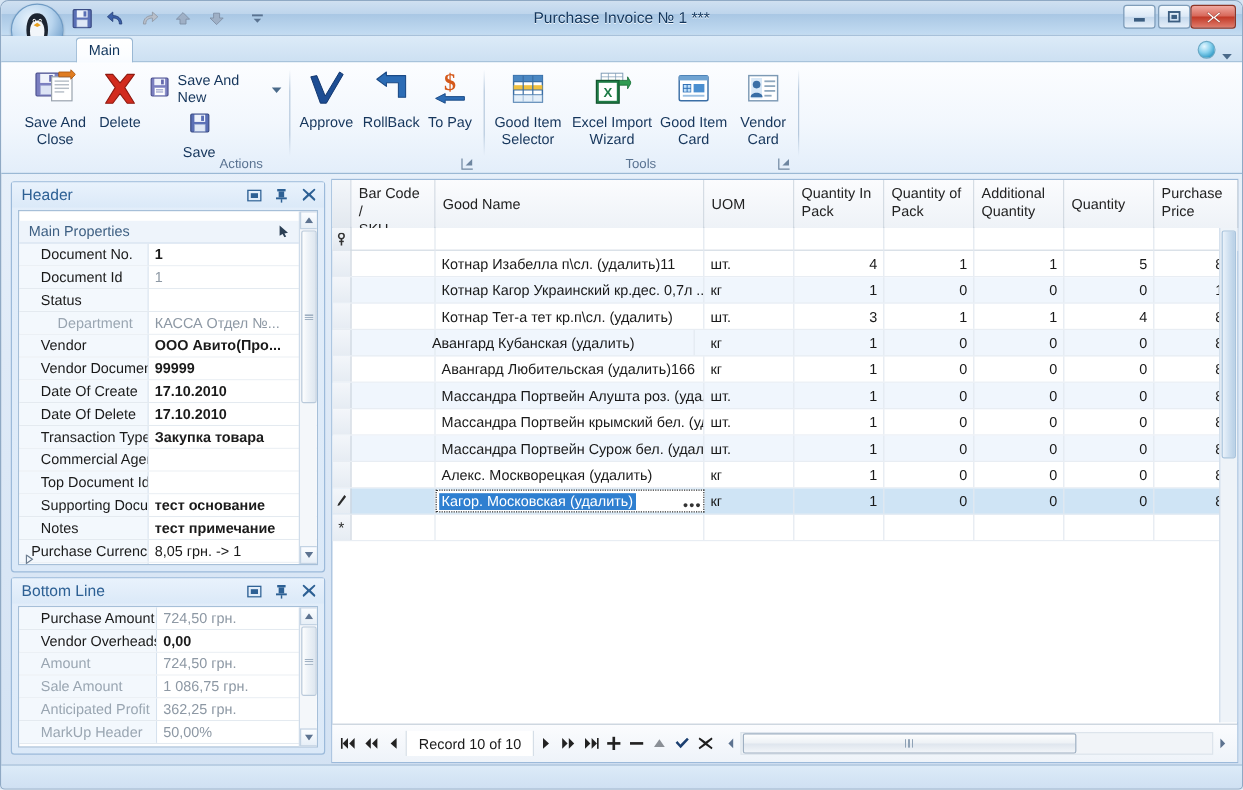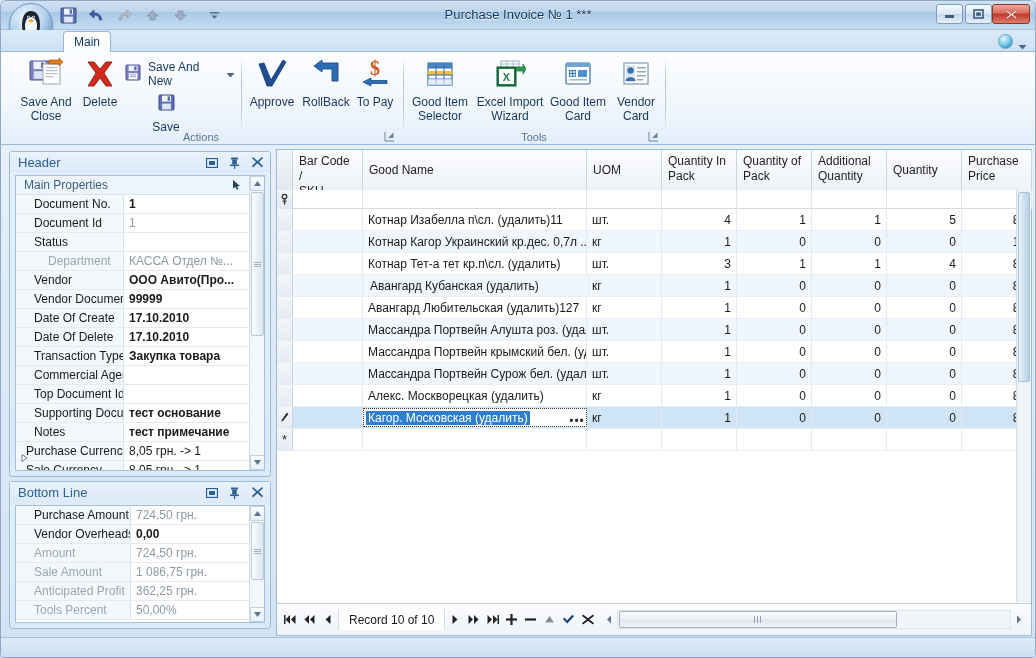--- a/index.html
+++ b/index.html
@@ -582,21 +582,21 @@
           </svg>
         </span>
         <span class="pbtn">
           <svg width="11" height="11" viewBox="0 0 11 11">
             <path d="M1 0 L5.5 4 L10 0 L11 1.2 L7 5 L11 9 L10 10.4 L5.5 6.3 L1 10.4 L0 9 L4 5 L0 1.2 Z" fill="#2d6094"></path>
           </svg>
         </span>
       </span>
     </div>
     <div class="prop-grid">
-      <div class="prop-cat" style="padding-right:22px;">
+      <div class="prop-cat" style="padding-right:22px;margin-top:8px;">
         <span>Main Properties</span>
         <span style="position:absolute;right:22px;top:3px;">
           <svg width="10" height="11" viewBox="0 0 10 11">
               <path d="M1 1 L8 7 L5 7.5 L6.5 10 L5 10.7 L3.5 8 L1 9.5 Z" fill="#2b3f55"></path>
             </svg>
         </span>
       </div>
       <div id="header-rows">
           <div class="prop-row">
             <div class="prop-name" style="flex: 0 0 108px; width: 108px;">
@@ -763,21 +763,21 @@
             <div class="prop-val dim">1 086,75 грн.</div>
           </div>
           <div class="prop-row">
             <div class="prop-name dim" style="flex: 0 0 115px; width: 115px;">
               <span>Anticipated Profit</span>
             </div>
             <div class="prop-val dim">362,25 грн.</div>
           </div>
           <div class="prop-row">
             <div class="prop-name dim" style="flex: 0 0 115px; width: 115px;">
-              <span>Tools Percent</span>
+              <span>MarkUp Header</span>
             </div>
             <div class="prop-val dim">50,00%</div>
           </div>
         </div>
       <div class="vscroll">
         <div class="vs-arrow" style="top:0;">
           <svg width="7" height="5" viewBox="0 0 7 5">
               <path d="M3.5 0 L7 5 L0 5 Z" fill="#5d7390"></path>
             </svg>
         </div>
@@ -879,32 +879,32 @@
           <div class="gc" style="left: 310px; width: 75px;">шт.</div>
           <div class="gc num" style="left: 385px; width: 75px;">3</div>
           <div class="gc num" style="left: 460px; width: 75px;">1</div>
           <div class="gc num" style="left: 535px; width: 75px;">1</div>
           <div class="gc num" style="left: 610px; width: 75px;">4</div>
           <div class="gc num" style="left: 685px; width: 70px;">80</div>
         </div>
         <div class="grow alt">
           <div class="ind"></div>
           <div class="gc" style="left: 16px; width: 70px;"></div>
-          <div class="gc" style="left: 88px; width: 224px;">Авангард Кубанская (удалить)</div>
+          <div class="gc" style="left: 78px; width: 224px;">Авангард Кубанская (удалить)</div>
           <div class="gc" style="left: 310px; width: 75px;">кг</div>
           <div class="gc num" style="left: 385px; width: 75px;">1</div>
           <div class="gc num" style="left: 460px; width: 75px;">0</div>
           <div class="gc num" style="left: 535px; width: 75px;">0</div>
           <div class="gc num" style="left: 610px; width: 75px;">0</div>
           <div class="gc num" style="left: 685px; width: 70px;">80</div>
         </div>
         <div class="grow">
           <div class="ind"></div>
           <div class="gc" style="left: 16px; width: 70px;"></div>
-          <div class="gc" style="left: 86px; width: 224px;">Авангард Любительская (удалить)127</div>
+          <div class="gc" style="left: 86px; width: 224px;">Авангард Любительская (удалить)166</div>
           <div class="gc" style="left: 310px; width: 75px;">кг</div>
           <div class="gc num" style="left: 385px; width: 75px;">1</div>
           <div class="gc num" style="left: 460px; width: 75px;">0</div>
           <div class="gc num" style="left: 535px; width: 75px;">0</div>
           <div class="gc num" style="left: 610px; width: 75px;">0</div>
           <div class="gc num" style="left: 685px; width: 70px;">80</div>
         </div>
         <div class="grow alt">
           <div class="ind"></div>
           <div class="gc" style="left: 16px; width: 70px;"></div>

